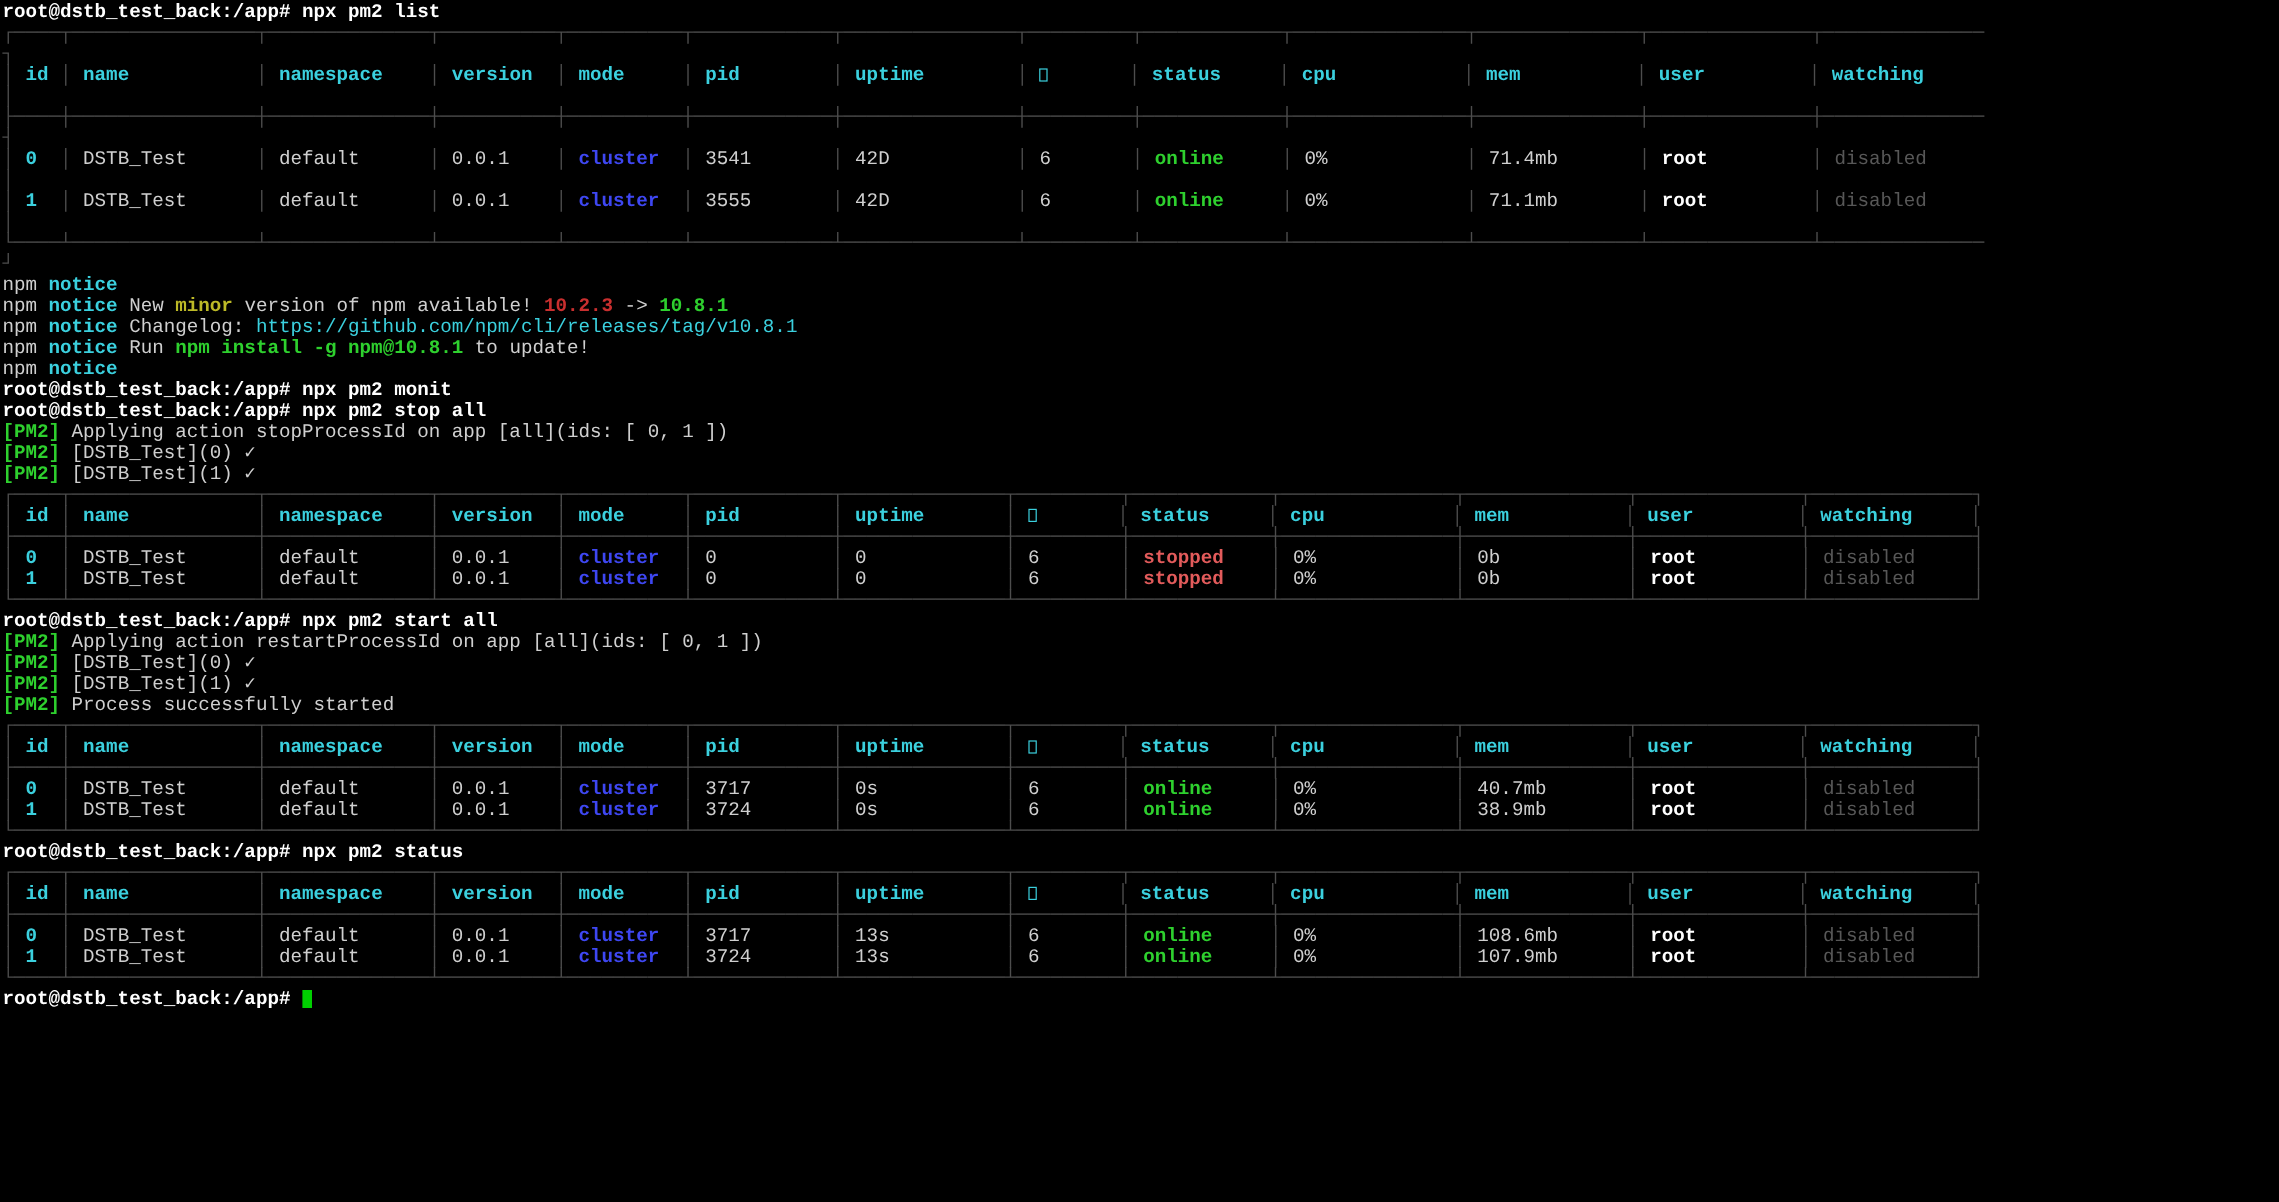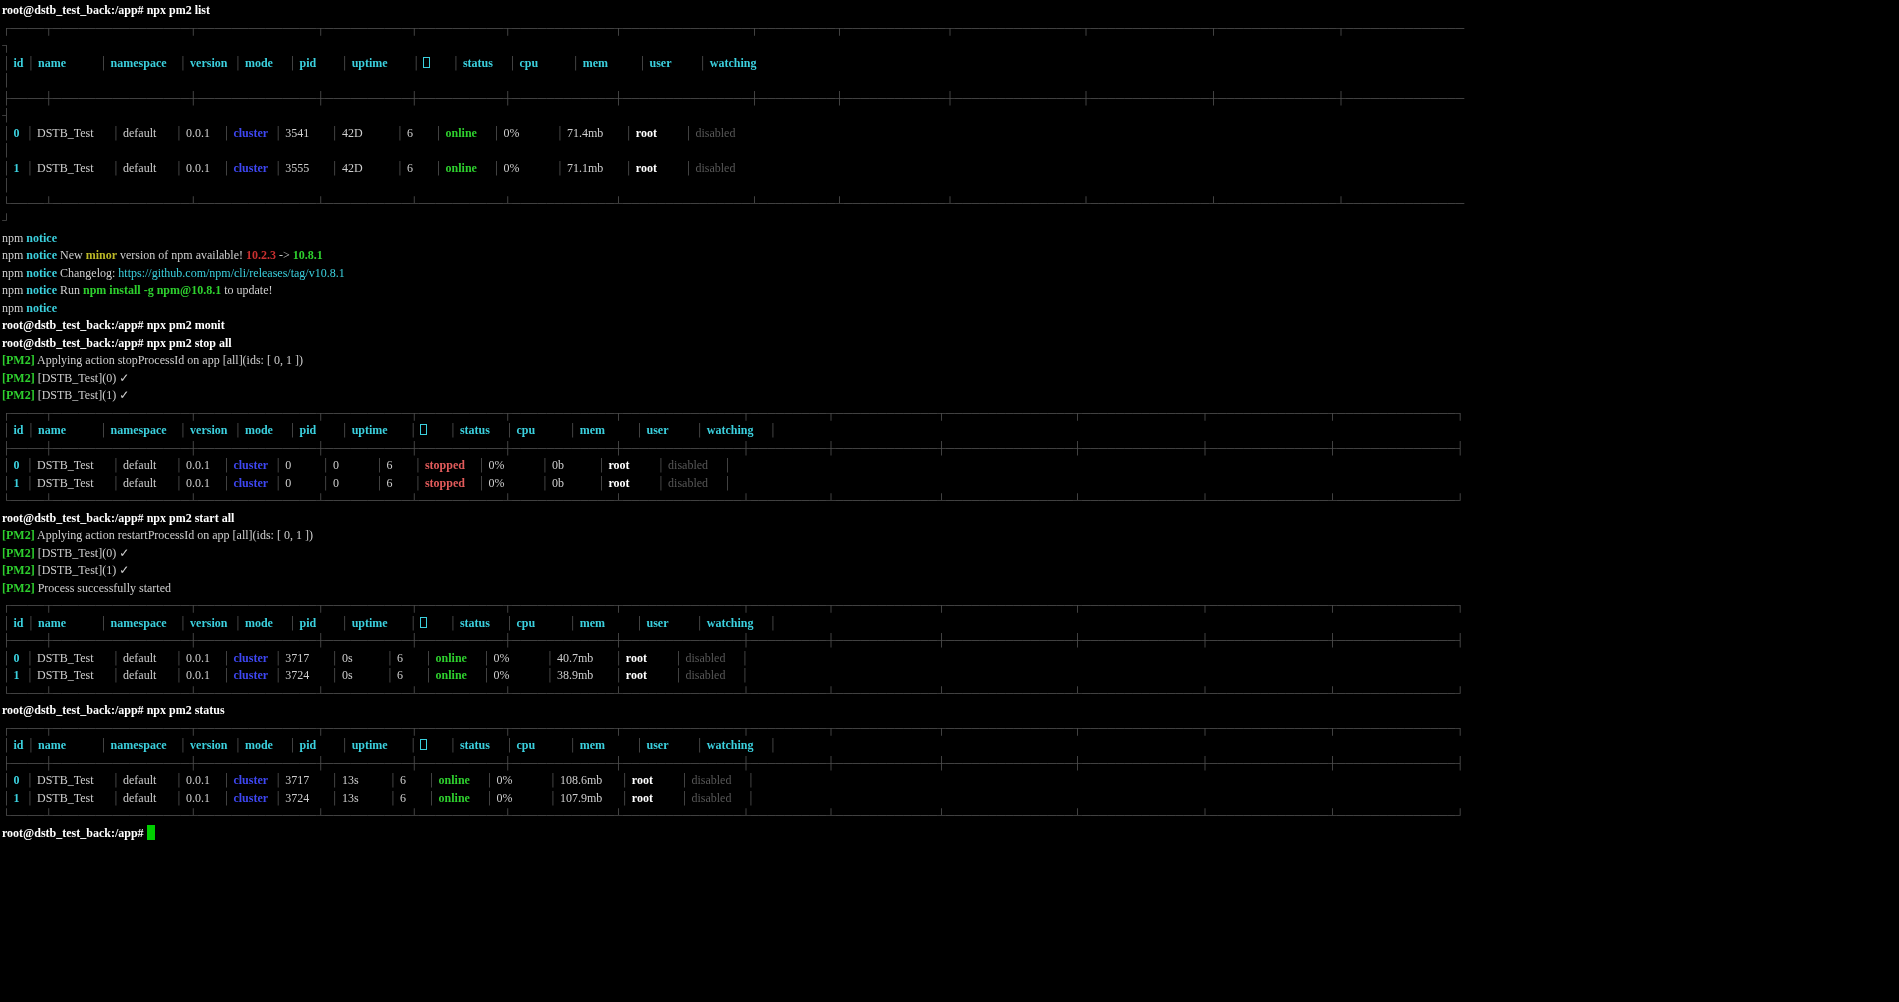--- a/index.html
+++ b/index.html
@@ -1,18 +1,18 @@
 <!DOCTYPE html>
 <html><head>
 <meta charset="utf-8">
 <style>
   html,body{margin:0;padding:0;background:#000000;width:1899px;height:1002px;overflow:hidden;}
   #terminal{
-    font-family:Liberation Serif, serif;
-    font-size:12px;
+    font-family:Liberation Mono, monospace;
+    font-size:16px;
     line-height:17.5px;
     white-space:pre;
     padding:2px 0 0 2px;
     color:#cfcfcf;
     width:1899px;height:1000px;
     box-sizing:border-box;
   }
   .ln{height:17.5px;}
   .b{font-weight:bold;}
   .tofu{

